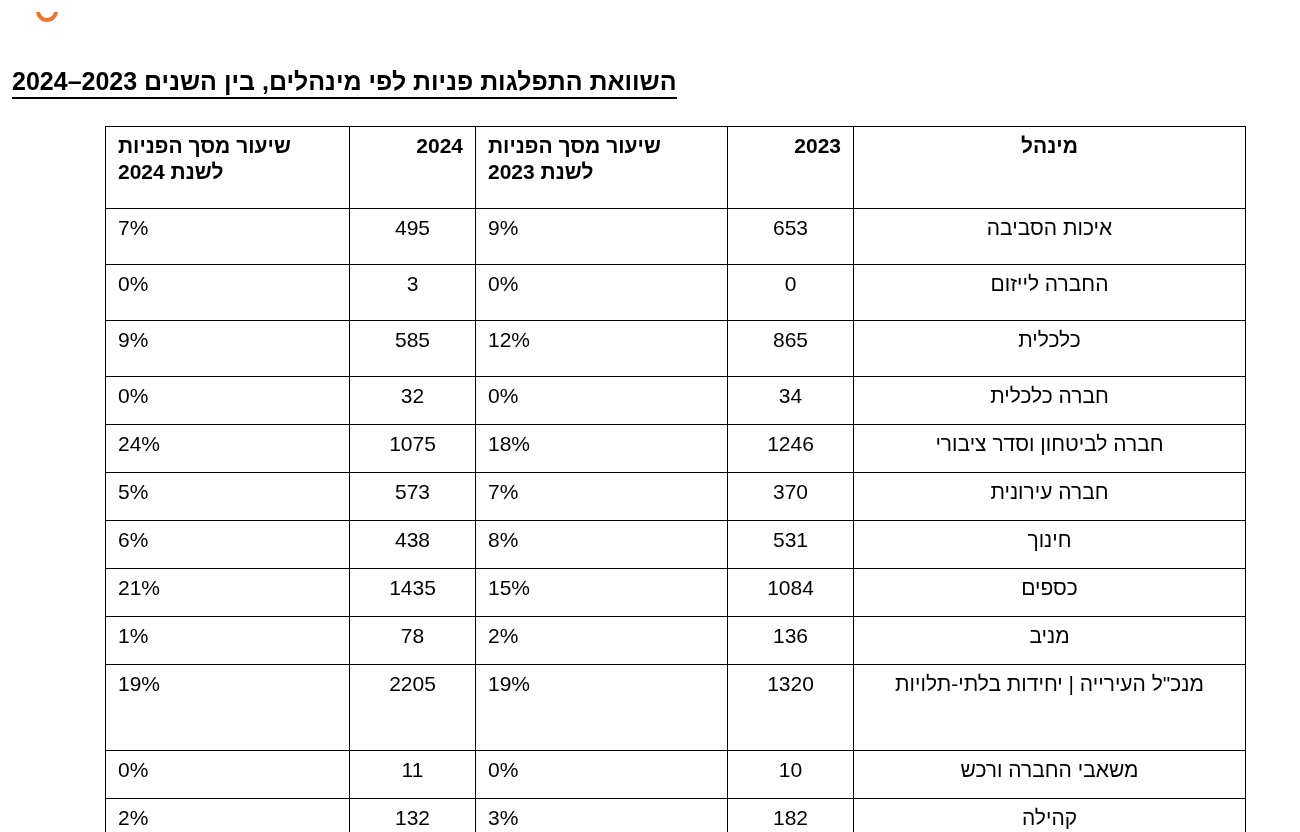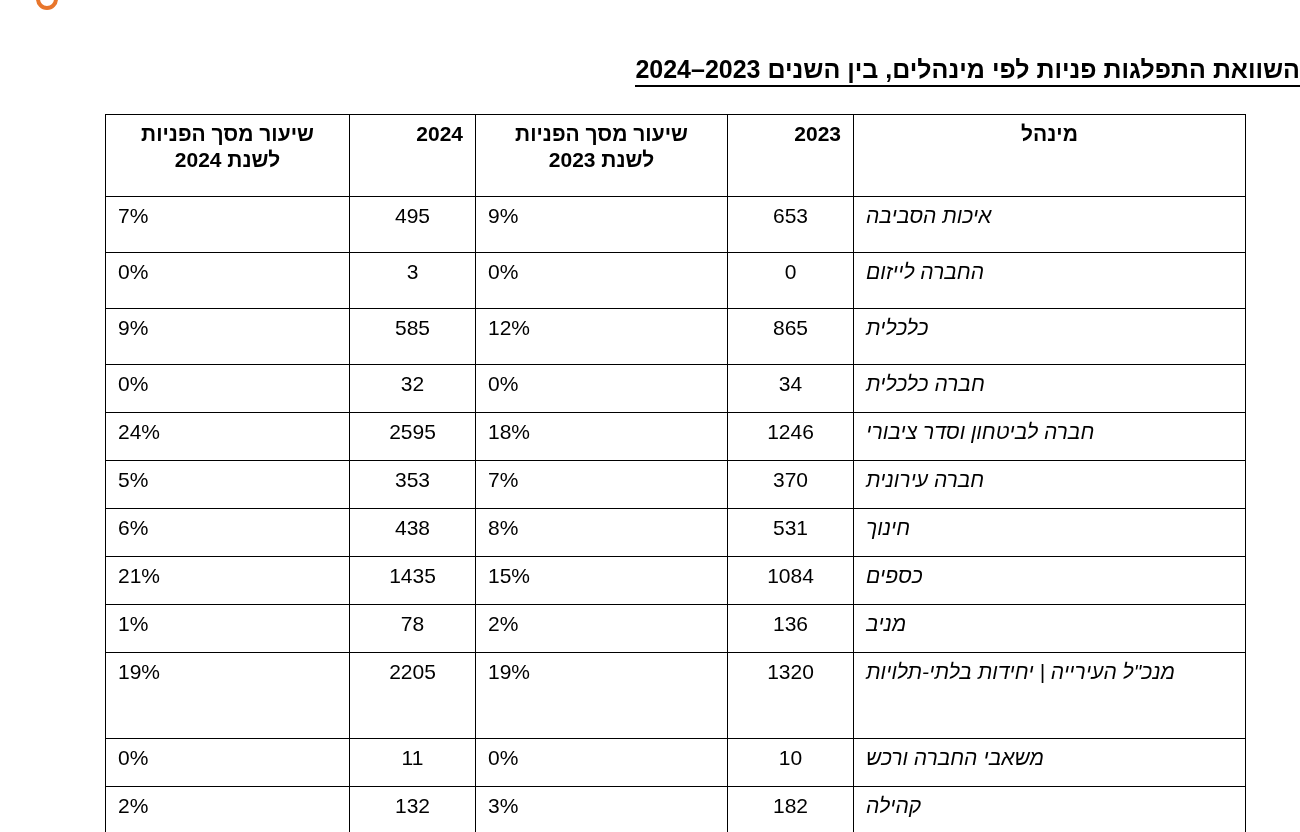--- a/index.html
+++ b/index.html
@@ -33,25 +33,25 @@
     position: absolute;
     top: -12px;
     left: 0px;
     width: 22px;
     height: 22px;
     border-radius: 50%;
     border: 4px solid #e8762c;
     box-sizing: border-box;
   }
   .doc-title {
-    text-align: right;
+    text-align: left;
     font-size: 25px;
     font-weight: bold;
     letter-spacing: 0px;
-    margin: 0;
+    margin: 12px;
     padding-top: 55px;
     direction: rtl;
   }
   .doc-title span {
     border-bottom: 2px solid #000;
     padding-bottom: 2px;
   }
   .table-wrap {
     position: absolute;
     top: 114px;
@@ -79,23 +79,23 @@
     vertical-align: top;
   }
   col.c-name   { width: 392px; }
   col.c-2023   { width: 126px; }
   col.c-p2023  { width: 252px; }
   col.c-2024   { width: 126px; }
   col.c-p2024  { width: 244px; }
 
   .th-name   { text-align: center; }
   .th-num    { text-align: right; }
-  .th-pct    { text-align: center; }
-
-  td.name { text-align: left; font-style: italic; }
+  .th-pct    { text-align: left; }
+
+  td.name { text-align: center; }
   td.num  { text-align: center; }
   td.pct  { text-align: left; }
 
   tbody tr.tall td { height: 86px; }
   tbody tr.reg td  { height: 48px; }
   tbody tr.mid td  { height: 56px; }
 </style>
 </head>
 <body>
 
@@ -153,28 +153,28 @@
           <td class="name">חברה כלכלית</td>
           <td class="num">34</td>
           <td class="pct">0%</td>
           <td class="num">32</td>
           <td class="pct">0%</td>
         </tr>
         <tr class="reg">
           <td class="name">חברה לביטחון וסדר ציבורי</td>
           <td class="num">1246</td>
           <td class="pct">18%</td>
-          <td class="num">2595</td>
+          <td class="num">1075</td>
           <td class="pct">24%</td>
         </tr>
         <tr class="reg">
           <td class="name">חברה עירונית</td>
           <td class="num">370</td>
           <td class="pct">7%</td>
-          <td class="num">353</td>
+          <td class="num">573</td>
           <td class="pct">5%</td>
         </tr>
         <tr class="reg">
           <td class="name">חינוך</td>
           <td class="num">531</td>
           <td class="pct">8%</td>
           <td class="num">438</td>
           <td class="pct">6%</td>
         </tr>
         <tr class="reg">

